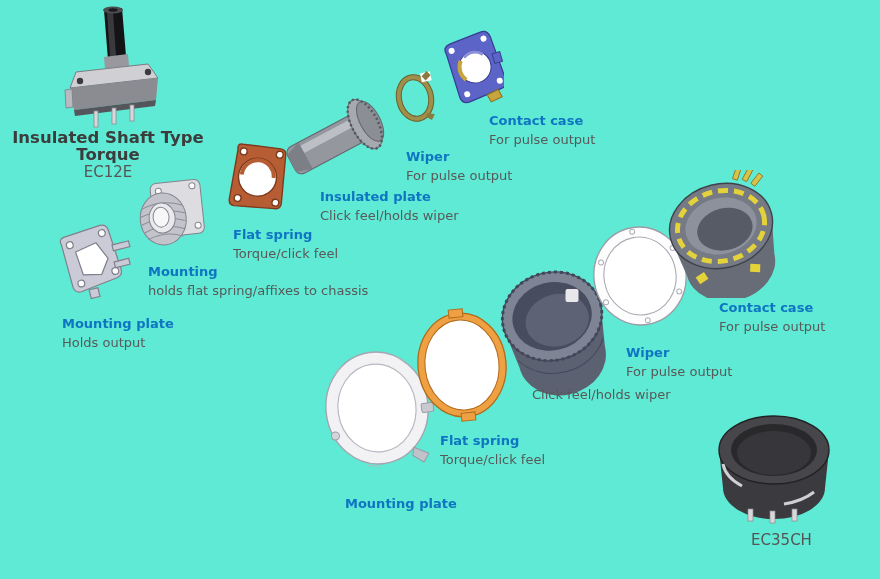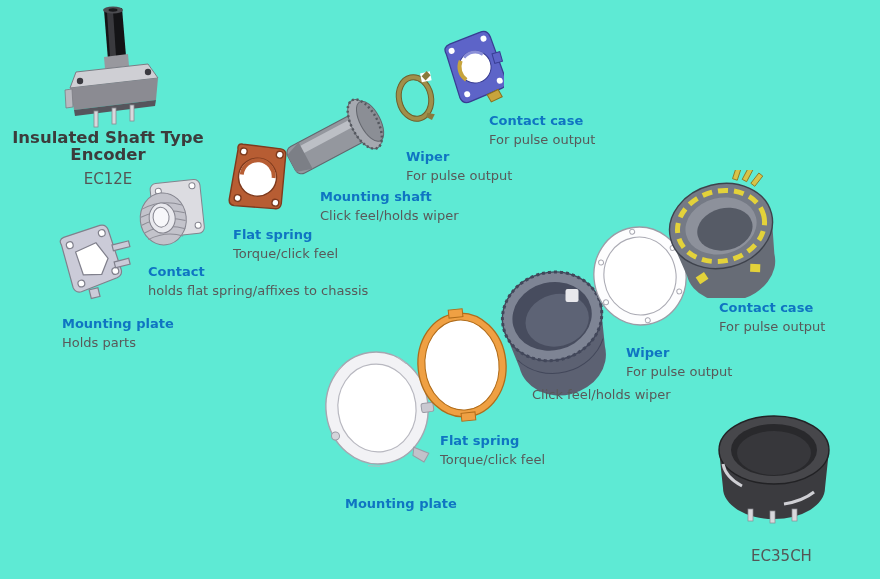--- a/index.html
+++ b/index.html
@@ -8,22 +8,22 @@
     font-family:"DejaVu Sans","Liberation Sans",sans-serif;
   }
   .part{position:absolute;margin:0;padding:0;}
   .part svg{width:100%;height:100%;display:block;}
   .label{position:absolute;white-space:nowrap;}
   .lname{font-size:13px;font-weight:bold;color:var(--label_blue,#0f74c2);line-height:20px;}
   .ldesc{font-size:13px;color:var(--desc_gray,#595959);line-height:15px;margin-top:1px;}
   .ldesc + .ldesc{margin-top:0;}
   .title-block{position:absolute;text-align:center;}
   .ptitle{font-size:16.5px;font-weight:bold;color:var(--heading_dark,#3c3c3c);line-height:17px;white-space:nowrap;}
-  .pmodel{font-size:15px;color:var(--model_gray,#555);margin-top:7px;white-space:nowrap;}
-  .pmodel.tight{margin-top:20px;}
+  .pmodel{font-size:15px;color:var(--model_gray,#555);white-space:nowrap;}
+  .pmodel.tight{margin-top:4px;}
 </style>
 </head>
 <body>
 
 <div id="canvas">
 
   <figure class="part" style="left:60px;top:4px;width:108px;height:124px">
     <svg viewBox="0 0 108 124">
       <path d="M44,6 L62,4 L66,52 L48,56 Z" fill="#141416"></path>
       <path d="M47,8 L53,7 L56,52 L50,53 Z" fill="#3a3a3e"></path>
@@ -37,61 +37,61 @@
       <circle cx="88" cy="68" r="3.2" fill="#3a3a40"></circle>
       <path d="M5,86 L12,85 L13,103 L6,104 Z" fill="#b9b9bf" stroke="#7c7c84" stroke-width="0.8"></path>
       <rect x="34" y="107" width="4" height="16" fill="#d8d8dc" stroke="#8a8a90" stroke-width="0.8"></rect>
       <rect x="52" y="104" width="4" height="16" fill="#d8d8dc" stroke="#8a8a90" stroke-width="0.8"></rect>
       <rect x="70" y="101" width="4" height="16" fill="#d8d8dc" stroke="#8a8a90" stroke-width="0.8"></rect>
     </svg>
   </figure>
 
   <div class="title-block" style="left:10px;top:129px;width:196px">
     <div class="ptitle">Insulated Shaft Type</div>
-    <div class="ptitle">Encoder</div>
+    <div class="ptitle">Torque</div>
     <div class="pmodel">EC12E</div>
   </div>
 
   <figure class="part" style="left:54px;top:220px;width:82px;height:96px">
     <svg viewBox="0 0 82 96">
       <g transform="rotate(-14 40 48)" stroke="#80808c" stroke-width="1.2">
         <path d="M14,18 Q12,12 18,11 L56,8 Q62,8 63,14 L66,56 Q66,62 60,63 L22,68 Q16,68 15,62 Z" fill="#cbcbd8"></path>
         <path d="M26,28 L48,24 L56,42 L46,56 L28,52 Z" fill="#ffffff"></path>
         <circle cx="22" cy="20" r="3.4" fill="#fff"></circle>
         <circle cx="56" cy="16" r="3.4" fill="#fff"></circle>
         <circle cx="60" cy="56" r="3.4" fill="#fff"></circle>
         <circle cx="24" cy="60" r="3.4" fill="#fff"></circle>
         <rect x="63" y="30" width="17" height="6" fill="#cbcbd8"></rect>
         <rect x="61" y="47" width="15" height="6" fill="#cbcbd8"></rect>
         <rect x="30" y="68" width="9" height="9" fill="#cbcbd8"></rect>
       </g>
     </svg>
   </figure>
   <div class="label" style="left:62px;top:314px">
     <div class="lname">Mounting plate</div>
-    <div class="ldesc">Holds parts</div>
+    <div class="ldesc">Holds output</div>
   </div>
 
   <figure class="part" style="left:137px;top:176px;width:70px;height:80px">
     <svg viewBox="0 0 70 80">
       <g transform="rotate(-6 35 40)" stroke="#84848e" stroke-width="1">
         <rect x="16" y="6" width="50" height="54" rx="6" fill="#dcdce1"></rect>
         <circle cx="24" cy="14" r="3" fill="#fff"></circle>
         <circle cx="58" cy="12" r="3" fill="#fff"></circle>
         <circle cx="60" cy="52" r="3" fill="#fff"></circle>
         <circle cx="26" cy="54" r="3" fill="#fff"></circle>
         <ellipse cx="26" cy="42" rx="23" ry="26" fill="#c3c3cb"></ellipse>
         <path d="M6,30 Q26,22 46,30 M4,38 Q26,30 48,38 M4,46 Q26,38 48,46 M6,54 Q26,46 47,54 M9,61 Q27,54 44,61" fill="none" stroke="#8d8d96"></path>
         <ellipse cx="25" cy="41" rx="13" ry="15" fill="#e9e9ee"></ellipse>
         <ellipse cx="24" cy="40" rx="8" ry="10" fill="#f7f7fa"></ellipse>
       </g>
     </svg>
   </figure>
   <div class="label" style="left:148px;top:262px">
-    <div class="lname">Contact</div>
+    <div class="lname">Mounting</div>
     <div class="ldesc">holds flat spring/affixes to chassis</div>
   </div>
 
   <figure class="part" style="left:221px;top:141px;width:70px;height:78px">
     <svg viewBox="0 0 70 78">
       <g transform="rotate(10 35 39)" stroke="#7e3a1d" stroke-width="1.4">
         <path d="M12,12 Q10,6 16,6 L54,4 Q60,4 60,10 L64,58 Q64,64 58,64 L18,68 Q12,68 12,62 Z" fill="#b75d33"></path>
         <circle cx="36" cy="36" r="19" fill="#ffffff"></circle>
         <path d="M20,36 A16,16 0 0 1 52,34" fill="none" stroke="#b75d33" stroke-width="4"></path>
         <circle cx="18" cy="13" r="3.4" fill="#fff"></circle>
@@ -112,21 +112,21 @@
         <rect x="10" y="36" width="78" height="30" rx="7" fill="#94979e" stroke="#63666d" stroke-width="1"></rect>
         <rect x="14" y="40" width="72" height="8" rx="4" fill="#bcbfc5"></rect>
         <path d="M10,42 L26,36 L26,66 L10,61 Z" fill="#7c7f86"></path>
         <ellipse cx="93" cy="51" rx="13" ry="27" fill="#a6a9b0" stroke="#63666d" stroke-width="1"></ellipse>
         <ellipse cx="99" cy="51" rx="10" ry="22" fill="#8b8e95" stroke="#63666d" stroke-width="1"></ellipse>
         <ellipse cx="93" cy="51" rx="13" ry="27" fill="none" stroke="#55585f" stroke-width="2.5" stroke-dasharray="2 2.6"></ellipse>
       </g>
     </svg>
   </figure>
   <div class="label" style="left:320px;top:187px">
-    <div class="lname">Mounting shaft</div>
+    <div class="lname">Insulated plate</div>
     <div class="ldesc">Click feel/holds wiper</div>
   </div>
 
   <figure class="part" style="left:392px;top:70px;width:46px;height:56px">
     <svg viewBox="0 0 46 56">
       <g transform="rotate(-12 23 28)">
         <ellipse cx="23" cy="28" rx="16" ry="21" fill="none" stroke="#a08f4a" stroke-width="5"></ellipse>
         <ellipse cx="23" cy="28" rx="18.5" ry="23.5" fill="none" stroke="#6e5f2c" stroke-width="1"></ellipse>
         <ellipse cx="23" cy="28" rx="13.5" ry="18.5" fill="none" stroke="#6e5f2c" stroke-width="1"></ellipse>
         <rect x="33" y="5" width="10" height="9" fill="#fff"></rect>

